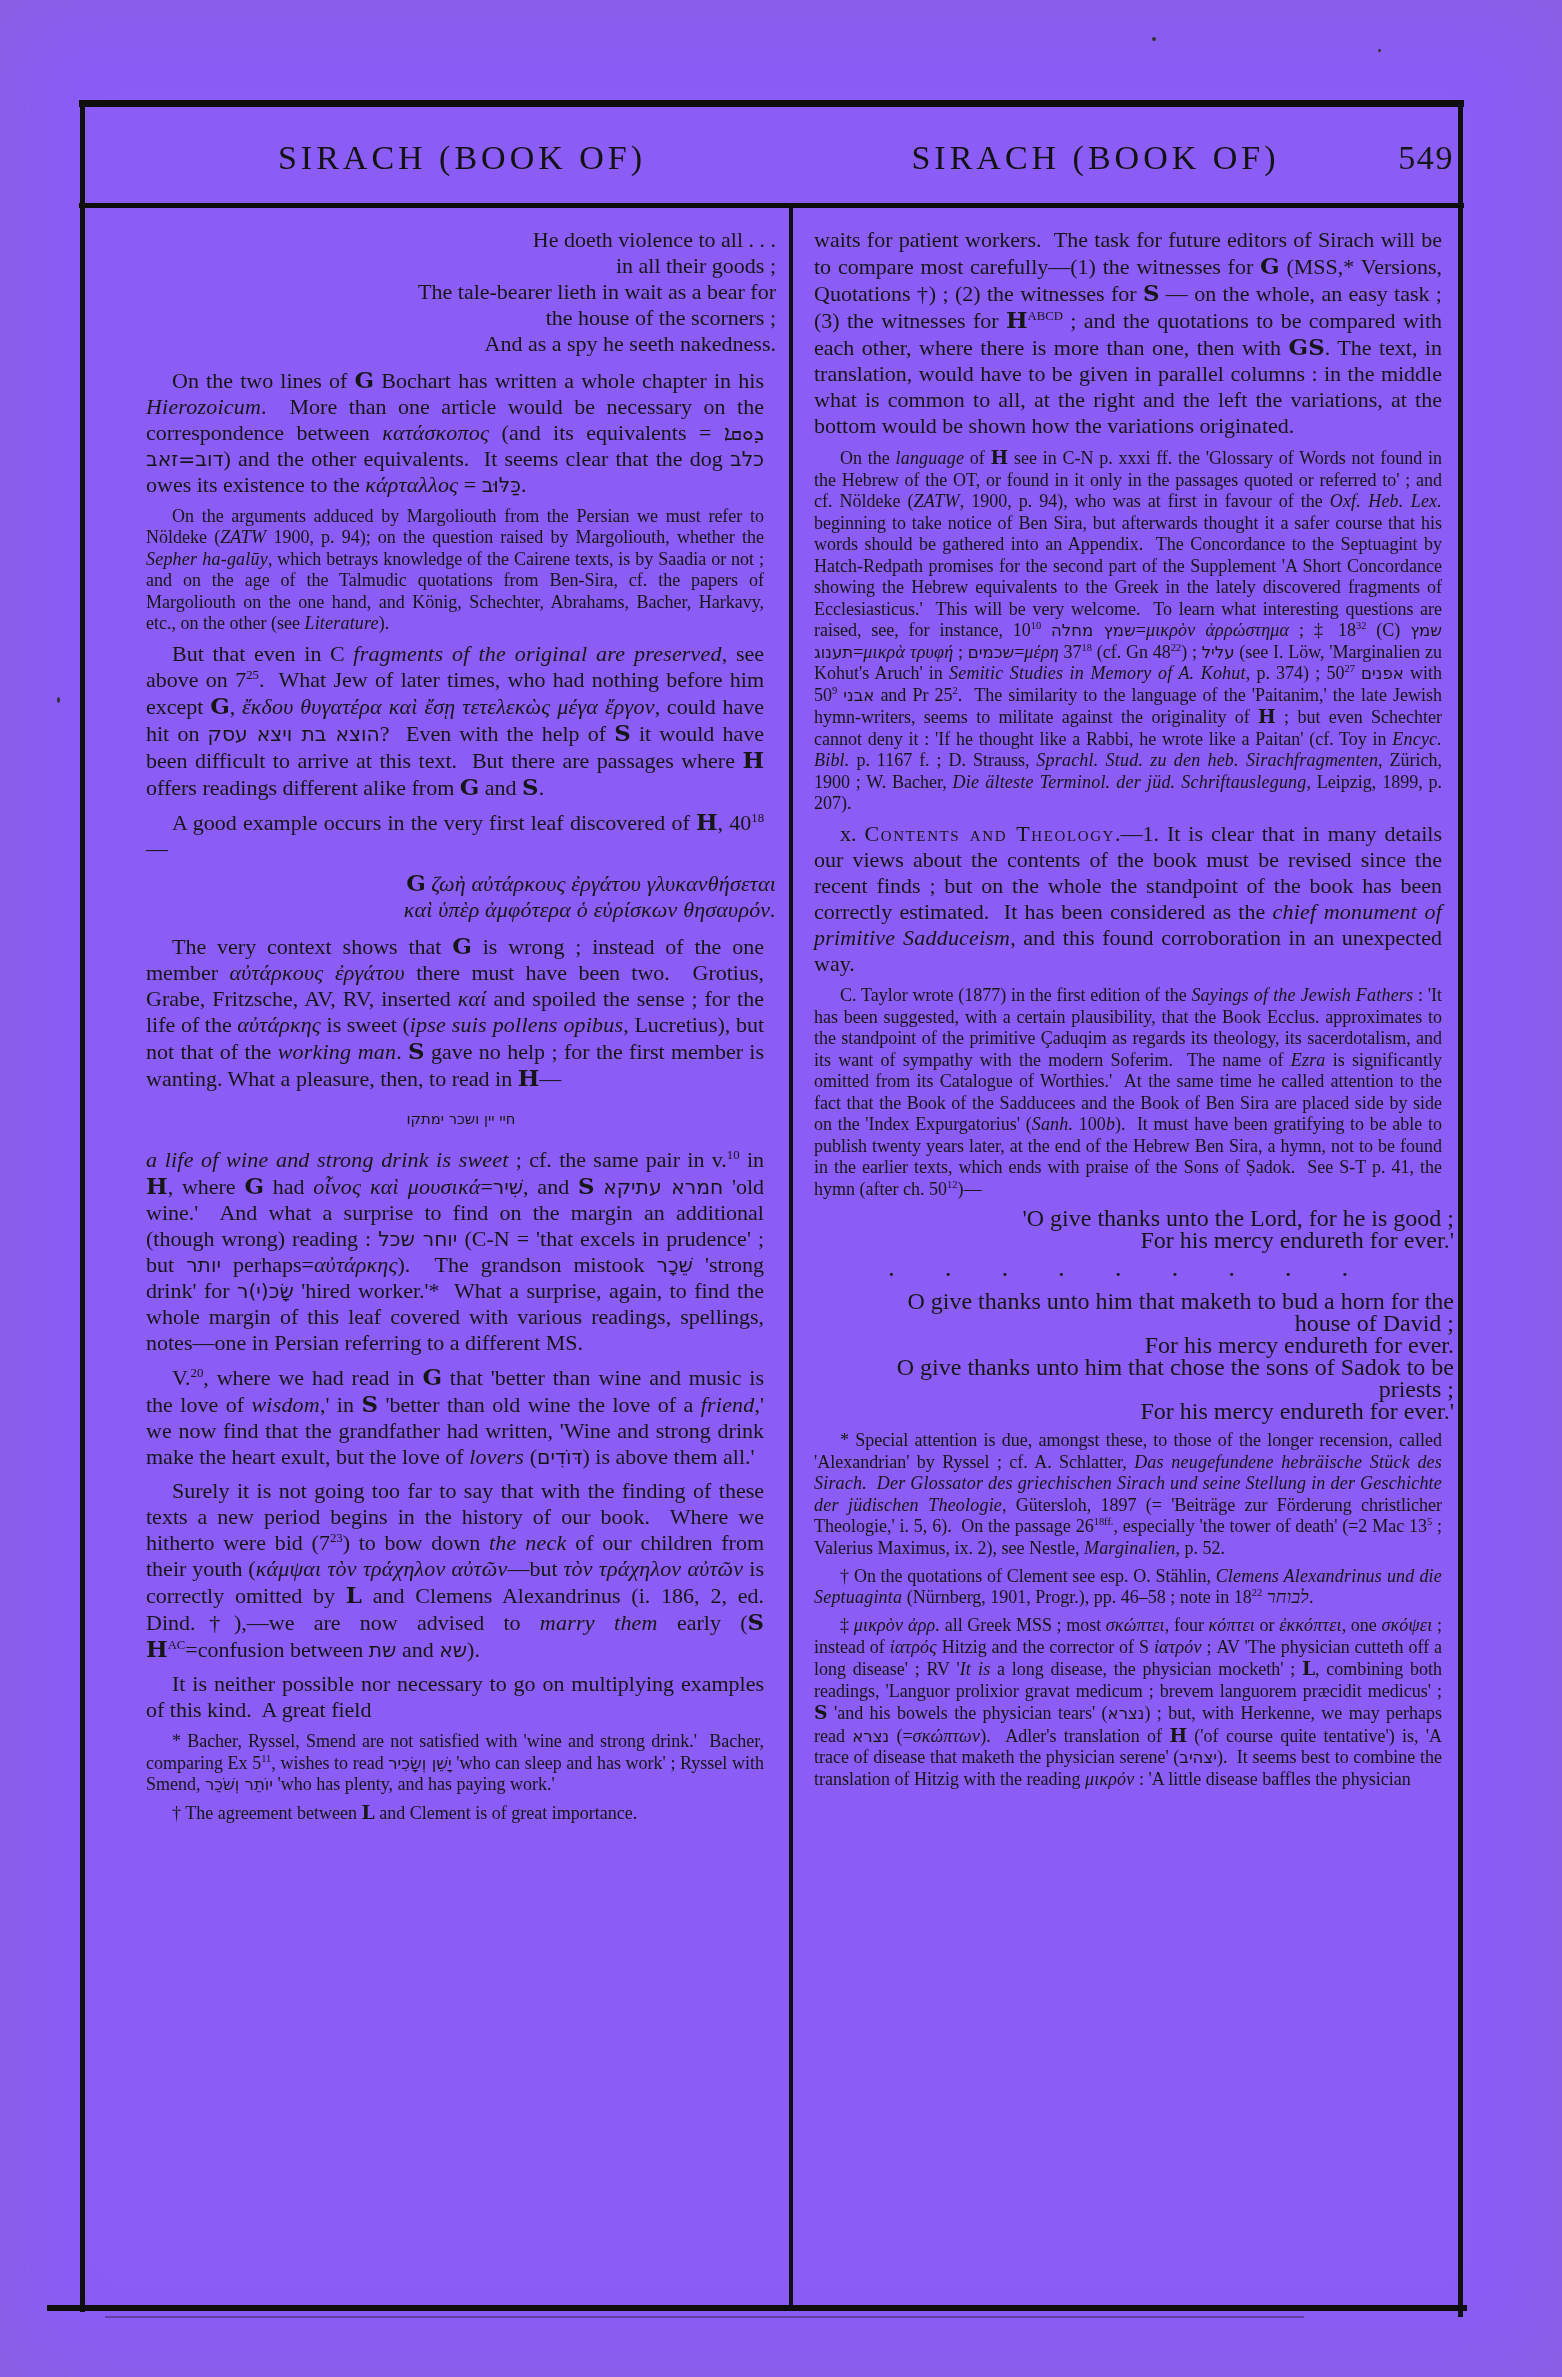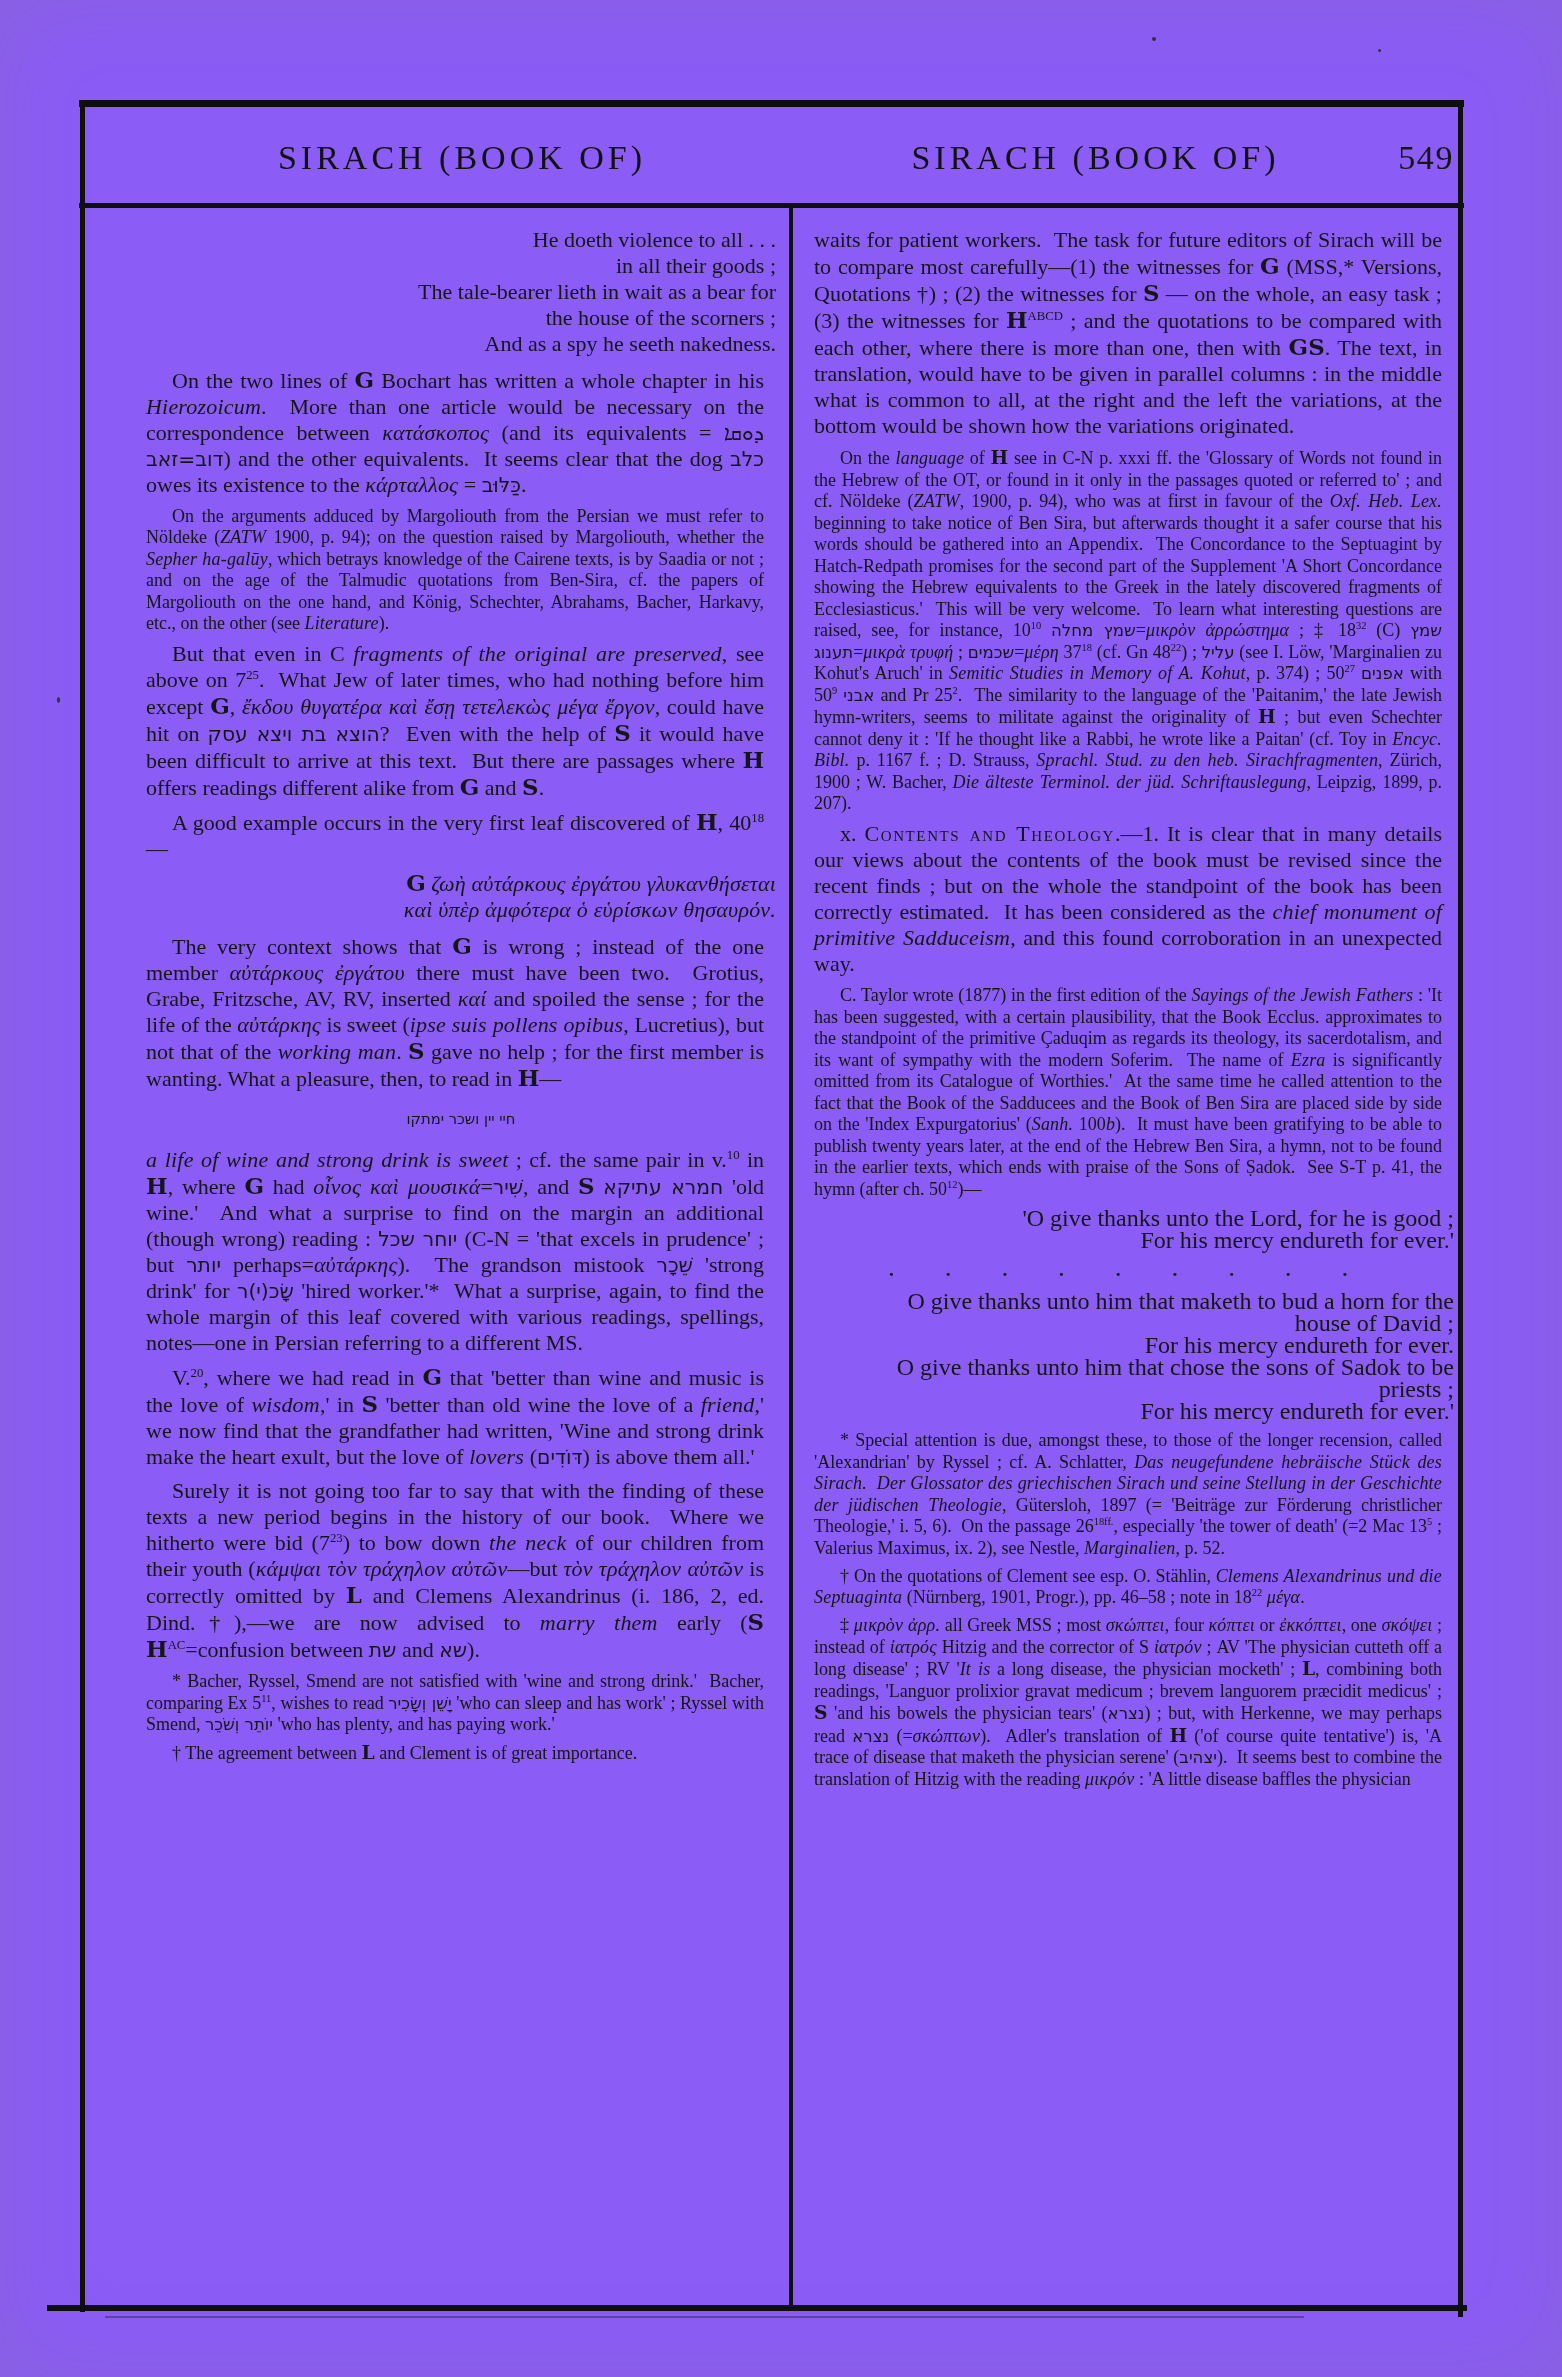--- a/index.html
+++ b/index.html
@@ -80,20 +80,21 @@
       <div class="para indent">A good example occurs in the very first leaf discovered of <span class="sig">H</span>, 40<sup>18</sup>—</div>
       <div class="lines">
         <div class="line gq0"><span class="sig">G</span> <i>ζωὴ αὐτάρκους ἐργάτου γλυκανθήσεται</i></div>
         <div class="line gq1"><i>καὶ ὑπὲρ ἀμφότερα ὁ εὑρίσκων θησαυρόν.</i></div>
       </div>
       <div class="para indent">The very context shows that <span class="sig">G</span> is wrong ; instead of the one member <i>αὐτάρκους ἐργάτου</i> there must have been two.&nbsp; Grotius, Grabe, Fritzsche, AV, RV, inserted <i>καί</i> and spoiled the sense ; for the life of the <i>αὐτάρκης</i> is sweet (<i>ipse suis pollens opibus</i>, Lucretius), but not that of the <i>working man</i>. <span class="sig">S</span> gave no help ; for the first member is wanting. What a pleasure, then, to read in <span class="sig">H</span>—</div>
       <div class="centerline"><span class="heb">חיי יין ושכר ימתקו</span></div>
       <div class="para"><i>a life of wine and strong drink is sweet</i> ; cf. the same pair in v.<sup>10</sup> in <span class="sig">H</span>, where <span class="sig">G</span> had <i>οἶνος καὶ μουσικά</i>=<span class="heb">שִׁיר</span>, and <span class="sig">S</span> <span class="heb">חמרא עתיקא</span> 'old wine.'&nbsp; And what a surprise to find on the margin an additional (though wrong) reading : <span class="heb">יוחר שכל</span> (C-N = 'that excels in prudence' ; but <span class="heb">יותר</span> perhaps=<i>αὐτάρκης</i>).&nbsp; The grandson mistook <span class="heb">שֵׁכָר</span> 'strong drink' for <span class="heb">שָׂכ(י)ר</span> 'hired worker.'*&nbsp; What a surprise, again, to find the whole margin of this leaf covered with various readings, spellings, notes—one in Persian referring to a different MS.</div>
       <div class="para indent">V.<sup>20</sup>, where we had read in <span class="sig">G</span> that 'better than wine and music is the love of <i>wisdom</i>,' in <span class="sig">S</span> 'better than old wine the love of a <i>friend</i>,' we now find that the grandfather had written, 'Wine and strong drink make the heart exult, but the love of <i>lovers</i> (<span class="heb">דּוֹדִים</span>) is above them all.'</div>
       <div class="para indent">Surely it is not going too far to say that with the finding of these texts a new period begins in the history of our book.&nbsp; Where we hitherto were bid (7<sup>23</sup>) to bow down <i>the neck</i> of our children from their youth (<i>κάμψαι τὸν τράχηλον αὐτῶν</i>—but <i>τὸν τράχηλον αὐτῶν</i> is correctly omitted by <span class="sig">L</span> and Clemens Alexandrinus (i. 186, 2, ed. Dind.†),—we are now advised to <i>marry them</i> early (<span class="sig">S</span> <span class="sig">H</span><sup>AC</sup>=confusion between <span class="heb">שת</span> and <span class="heb">שא</span>).</div>
+      <div class="para indent">It is neither possible nor necessary to go on multiplying examples of this kind.&nbsp; A great field</div>
       <div class="para small indent">* Bacher, Ryssel, Smend are not satisfied with 'wine and strong drink.'&nbsp; Bacher, comparing Ex 5<sup>11</sup>, wishes to read <span class="heb">יָשֵׁן וְשָׂכִיר</span> 'who can sleep and has work' ; Ryssel with Smend, <span class="heb">יוֹתֵר וְשֹׁכֵר</span> 'who has plenty, and has paying work.'</div>
       <div class="para small indent">† The agreement between <span class="sig">L</span> and Clement is of great importance.</div>
     </div>
   <div class="col rightcol">
       <div class="para">waits for patient workers.&nbsp; The task for future editors of Sirach will be to compare most carefully—(1) the witnesses for <span class="sig">G</span> (MSS,* Versions, Quotations&nbsp;†) ; (2) the witnesses for <span class="sig">S</span> — on the whole, an easy task ; (3) the witnesses for <span class="sig">H</span><sup>ABCD</sup> ; and the quotations to be compared with each other, where there is more than one, then with <span class="sig">G</span><span class="sig">S</span>. The text, in translation, would have to be given in parallel columns : in the middle what is common to all, at the right and the left the variations, at the bottom would be shown how the variations originated.</div>
       <div class="para small indent">On the <i>language</i> of <span class="sig">H</span> see in C-N p. xxxi ff. the 'Glossary of Words not found in the Hebrew of the OT, or found in it only in the passages quoted or referred to' ; and cf. Nöldeke (<i>ZATW</i>, 1900, p. 94), who was at first in favour of the <i>Oxf. Heb. Lex.</i> beginning to take notice of Ben Sira, but afterwards thought it a safer course that his words should be gathered into an Appendix.&nbsp; The Concordance to the Septuagint by Hatch-Redpath promises for the second part of the Supplement 'A Short Concordance showing the Hebrew equivalents to the Greek in the lately discovered fragments of Ecclesiasticus.'&nbsp; This will be very welcome.&nbsp; To learn what interesting questions are raised, see, for instance, 10<sup>10</sup> <span class="heb">שמץ מחלה</span>=<i>μικρὸν ἀρρώστημα</i> ; ‡ 18<sup>32</sup> (C) <span class="heb">שמץ תענוג</span>=<i>μικρὰ τρυφή</i> ; <span class="heb">שכמים</span>=<i>μέρη</i> 37<sup>18</sup> (cf. Gn 48<sup>22</sup>) ; <span class="heb">עליל</span> (see I. Löw, 'Marginalien zu Kohut's Aruch' in <i>Semitic Studies in Memory of A. Kohut</i>, p. 374) ; <span class="heb">אפנים</span> 50<sup>27</sup> with <span class="heb">אבני</span> 50<sup>9</sup> and Pr 25<sup>2</sup>.&nbsp; The similarity to the language of the 'Paitanim,' the late Jewish hymn-writers, seems to militate against the originality of <span class="sig">H</span> ; but even Schechter cannot deny it : 'If he thought like a Rabbi, he wrote like a Paitan' (cf. Toy in <i>Encyc. Bibl.</i> p. 1167 f. ; D. Strauss, <i>Sprachl. Stud. zu den heb. Sirachfragmenten</i>, Zürich, 1900 ; W. Bacher, <i>Die älteste Terminol. der jüd. Schriftauslegung</i>, Leipzig, 1899, p. 207).</div>
       <div class="para indent">x. <span class="sc">Contents and Theology</span>.—1. It is clear that in many details our views about the contents of the book must be revised since the recent finds ; but on the whole the standpoint of the book has been correctly estimated.&nbsp; It has been considered as the <i>chief monument of primitive Sadduceism</i>, and this found corroboration in an unexpected way.</div>
       <div class="para small indent">C. Taylor wrote (1877) in the first edition of the <i>Sayings of the Jewish Fathers</i> : 'It has been suggested, with a certain plausibility, that the Book Ecclus. approximates to the standpoint of the primitive Çaduqim as regards its theology, its sacerdotalism, and its want of sympathy with the modern Soferim.&nbsp; The name of <i>Ezra</i> is significantly omitted from its Catalogue of Worthies.'&nbsp; At the same time he called attention to the fact that the Book of the Sadducees and the Book of Ben Sira are placed side by side on the 'Index Expurgatorius' (<i>Sanh.</i> 100<i>b</i>).&nbsp; It must have been gratifying to be able to publish twenty years later, at the end of the Hebrew Ben Sira, a hymn, not to be found in the earlier texts, which ends with praise of the Sons of Ṣadok.&nbsp; See S-T p. 41, the hymn (after ch. 50<sup>12</sup>)—</div>
       <div class="lines small">
         <div class="line h0">'O give thanks unto the Lord, for he is good ;</div>
@@ -102,21 +103,21 @@
       <div class="dots">. . . . . . . . .</div>
       <div class="lines small">
         <div class="line h0">O give thanks unto him that maketh to bud a horn for the</div>
         <div class="line h2">house of David ;</div>
         <div class="line h1">For his mercy endureth for ever.</div>
         <div class="line h0">O give thanks unto him that chose the sons of Sadok to be</div>
         <div class="line h2">priests ;</div>
         <div class="line h1">For his mercy endureth for ever.'</div>
       </div>
       <div class="para small indent">* Special attention is due, amongst these, to those of the longer recension, called 'Alexandrian' by Ryssel ; cf. A. Schlatter, <i>Das neugefundene hebräische Stück des Sirach.&nbsp; Der Glossator des griechischen Sirach und seine Stellung in der Geschichte der jüdischen Theologie</i>, Gütersloh, 1897 (= 'Beiträge zur Förderung christlicher Theologie,' i. 5, 6).&nbsp; On the passage 26<sup>18ff.</sup>, especially 'the tower of death' (=2 Mac 13<sup>5</sup> ; Valerius Maximus, ix. 2), see Nestle, <i>Marginalien</i>, p. 52.</div>
-      <div class="para small indent">† On the quotations of Clement see esp. O. Stählin, <i>Clemens Alexandrinus und die Septuaginta</i> (Nürnberg, 1901, Progr.), pp. 46–58 ; note in 18<sup>22</sup> <i>μέγα</i>.</div>
+      <div class="para small indent">† On the quotations of Clement see esp. O. Stählin, <i>Clemens Alexandrinus und die Septuaginta</i> (Nürnberg, 1901, Progr.), pp. 46–58 ; note in 18<sup>22</sup> <i>לבוחר</i>.</div>
       <div class="para small indent">‡ <i>μικρὸν ἀρρ.</i> all Greek MSS ; most <i>σκώπτει</i>, four <i>κόπτει</i> or <i>ἐκκόπτει</i>, one <i>σκόψει</i> ; instead of <i>ἰατρός</i> Hitzig and the corrector of S <i>ἰατρόν</i> ; AV 'The physician cutteth off a long disease' ; RV '<i>It is</i> a long disease, the physician mocketh' ; <span class="sig">L</span>, combining both readings, 'Languor prolixior gravat medicum ; brevem languorem præcidit medicus' ; <span class="sig">S</span> 'and his bowels the physician tears' (<span class="heb">נצרא</span>) ; but, with Herkenne, we may perhaps read <span class="heb">נצרא</span> (=<i>σκώπτων</i>).&nbsp; Adler's translation of <span class="sig">H</span> ('of course quite tentative') is, 'A trace of disease that maketh the physician serene' (<span class="heb">יצהיב</span>).&nbsp; It seems best to combine the translation of Hitzig with the reading <i>μικρόν</i> : 'A little disease baffles the physician</div>
     </div>
 
   <div class="speck" style="left:1152px;top:37px;width:4px;height:4px;"></div>
   <div class="speck" style="left:1378px;top:49px;width:3.2px;height:3.2px;"></div>
   <div class="speck" style="left:57px;top:697px;width:3.2px;height:5.7px;"></div>
 </div>
 
 
 </body></html>

